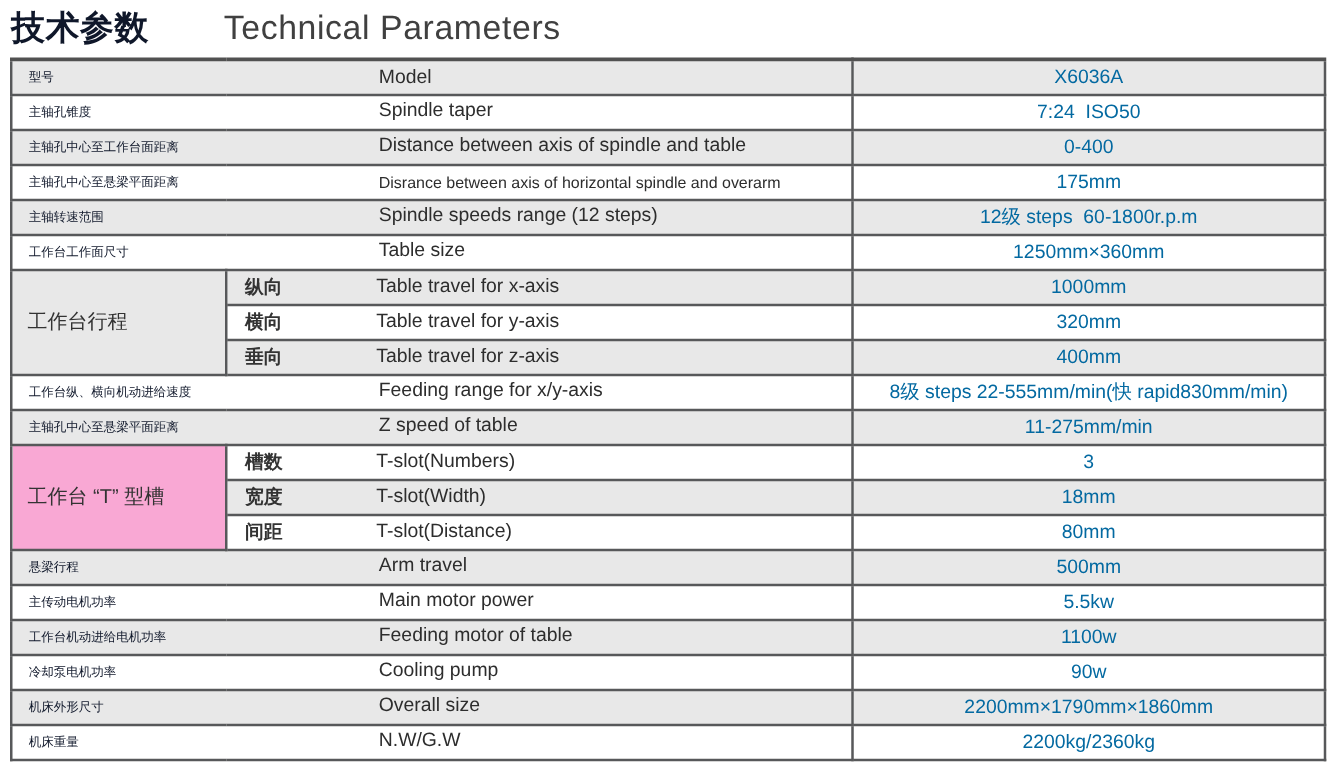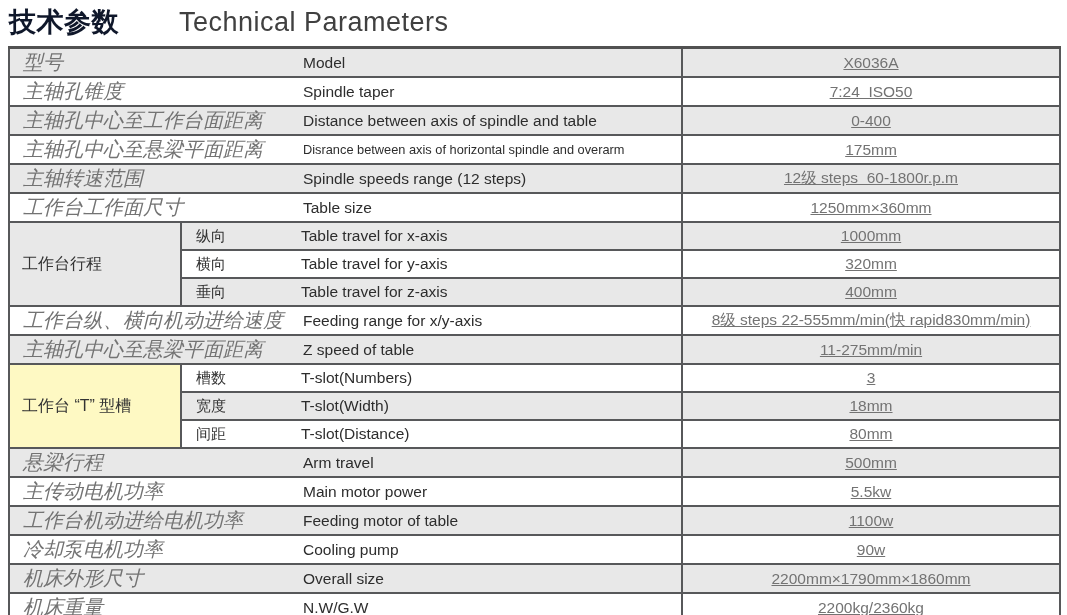--- a/index.html
+++ b/index.html
@@ -38,51 +38,50 @@
   td{
     border:2px solid #57585a;
     padding:0;
     font-size:15px;
     color:#2f2f2f;
     vertical-align:middle;
     overflow:hidden;
     white-space:nowrap;
   }
   tr.shaded td{background:#e8e8e8;}
-  tr td.white-cell{background:#fef9c3;}
+  tr td.white-cell{background:#f9a8d4;}
   tr td.gray-cell{background:#e8e8e8;}
   td.c-label{padding-left:13px;}
   td.c-label .zh{
     display:inline-block;width:280px;
-    font-size:20px;color:#737373;
-    vertical-align:middle;
-    font-style:italic;
+    font-size:10px;color:#0f172a;
+    vertical-align:middle;
   }
   td.c-label .en, td.c-sub .en{
     font-size:15.5px;color:#2d2d2d;
     vertical-align:middle;
     text-align:right;
   }
   td.c-label .en.small{font-size:12.8px;}
   td.c-group{
     padding-left:12px;
     font-size:16px;color:#333333;
   }
   td.c-sub{padding-left:14px;}
   td.c-sub .sub{
     display:inline-block;width:105px;
     font-size:15px;color:#333333;
     vertical-align:middle;
+    font-weight:bold;
   }
   td.c-val{
     text-align:center;
     font-size:15.5px;
-    color:#737373;
+    color:#0369a1;
     white-space:pre;
-    text-decoration:underline;
   }
 </style>
 </head>
 <body>
 
 <div class="title">
   <span class="zh">技术参数</span><span class="en">Technical Parameters</span>
 </div>
 
 <table class="params">

